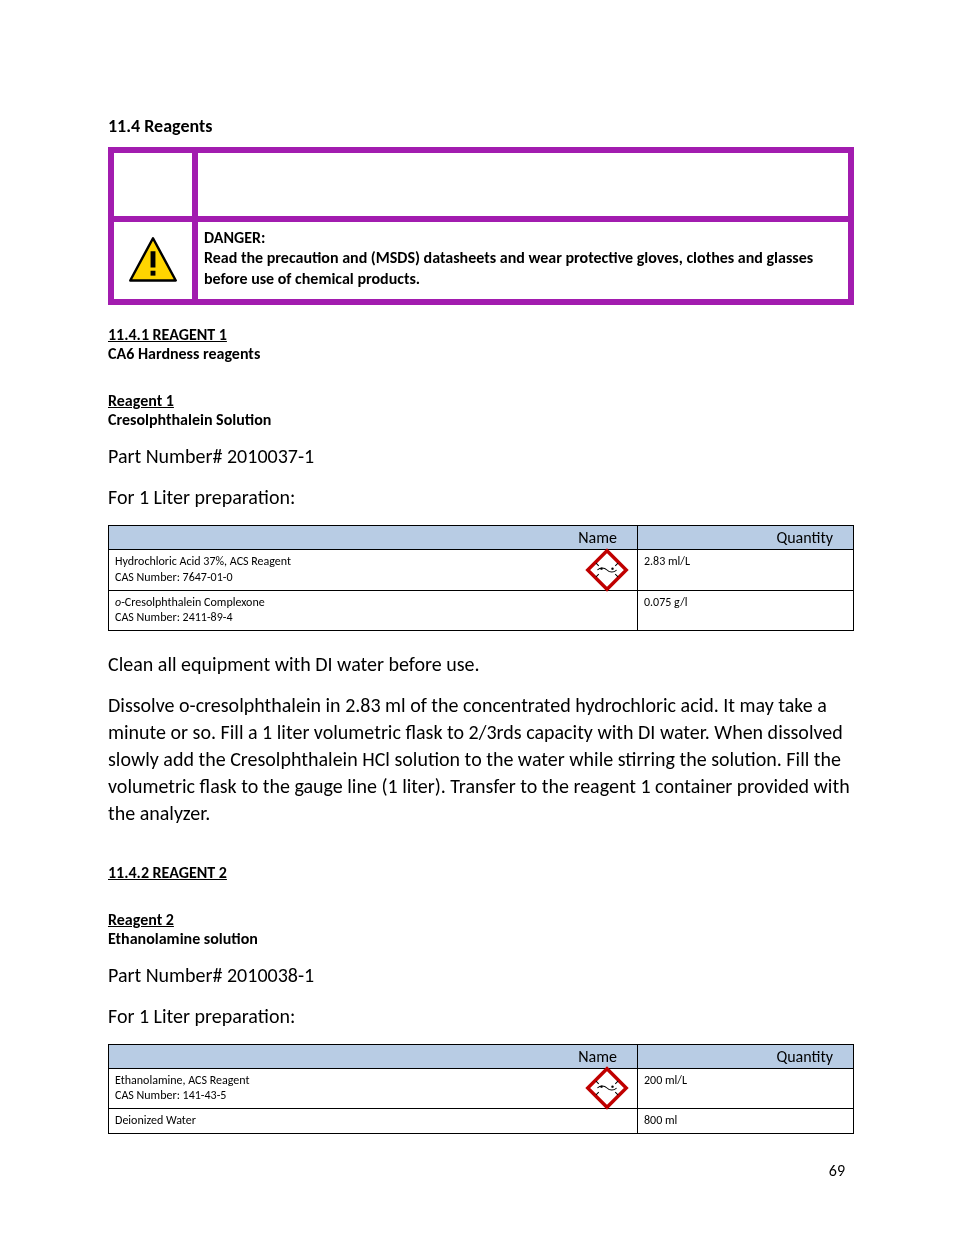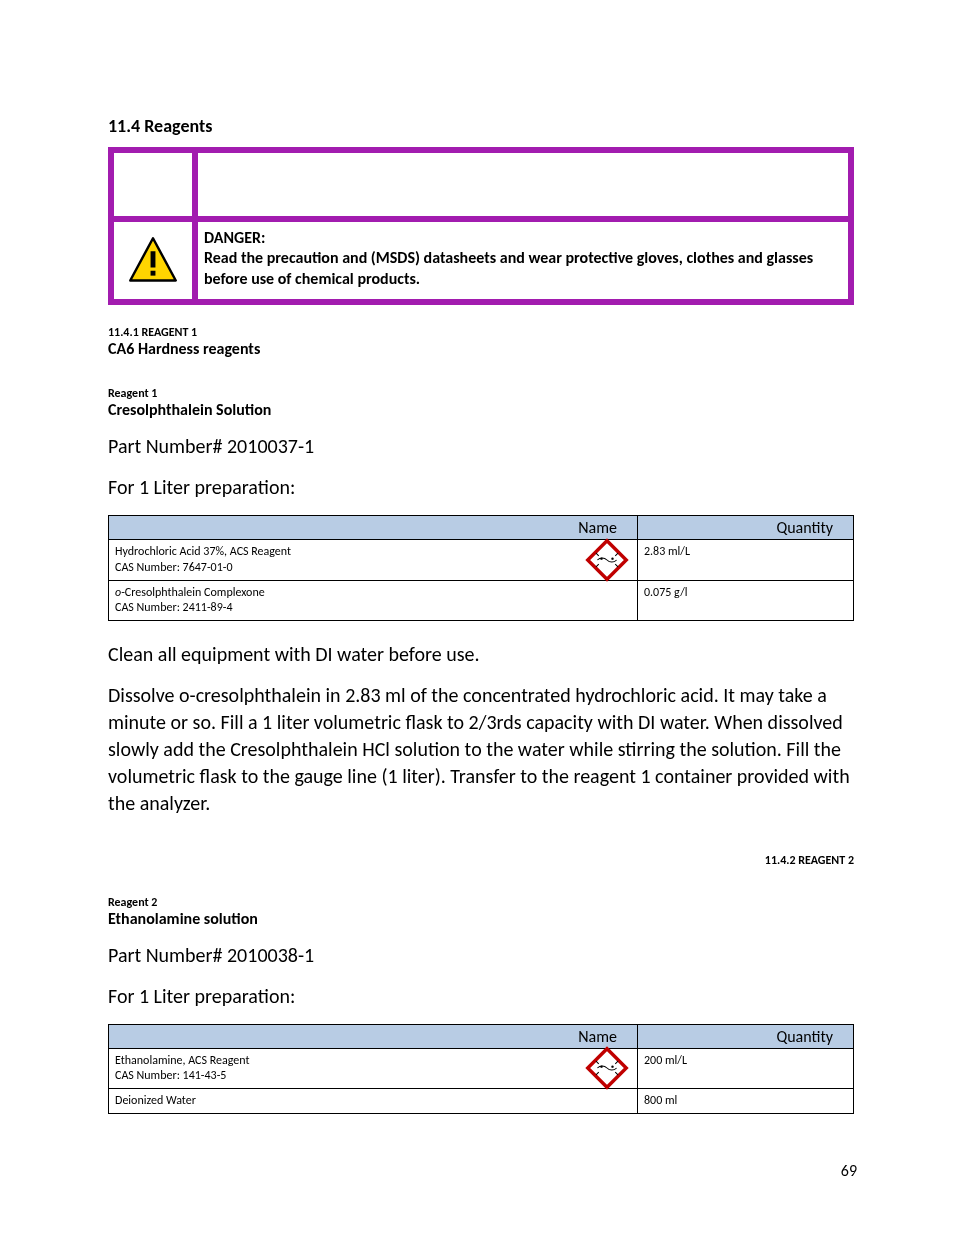--- a/index.html
+++ b/index.html
@@ -46,22 +46,23 @@
     line-height: 1.28;
   }
   .warn-triangle {
     width: 52px;
     height: 52px;
     display: block;
     margin: 0 auto;
   }
   .sub-head {
     font-weight: bold;
-    font-size: 12px;
+    font-size: 16px;
     margin-top: 24px;
+    text-decoration: underline;
   }
   .sub-head2 {
     font-weight: bold;
     font-size: 16px;
   }
   .para {
     font-size: 20px;
     margin-top: 14px;
     line-height: 1.35;
   }
@@ -98,26 +99,26 @@
     transform: translateY(-50%);
     width: 44px;
     height: 44px;
   }
   .italic {
     font-style: italic;
   }
   .page-number {
     position: absolute;
     bottom: 55px;
-    right: 97px;
+    right: 109px;
     font-size: 16px;
   }
   .mt20 { margin-top: 20px; }
   .mt28 { margin-top: 28px; }
-  .mt36 { margin-top: 36px; text-align: right; }
+  .mt36 { margin-top: 36px; }
 </style>
 </head>
 <body>
 
 <div class="page">
 
   <div class="h1">11.4 Reagents</div>
 
   <table class="danger-table">
     <tbody>

